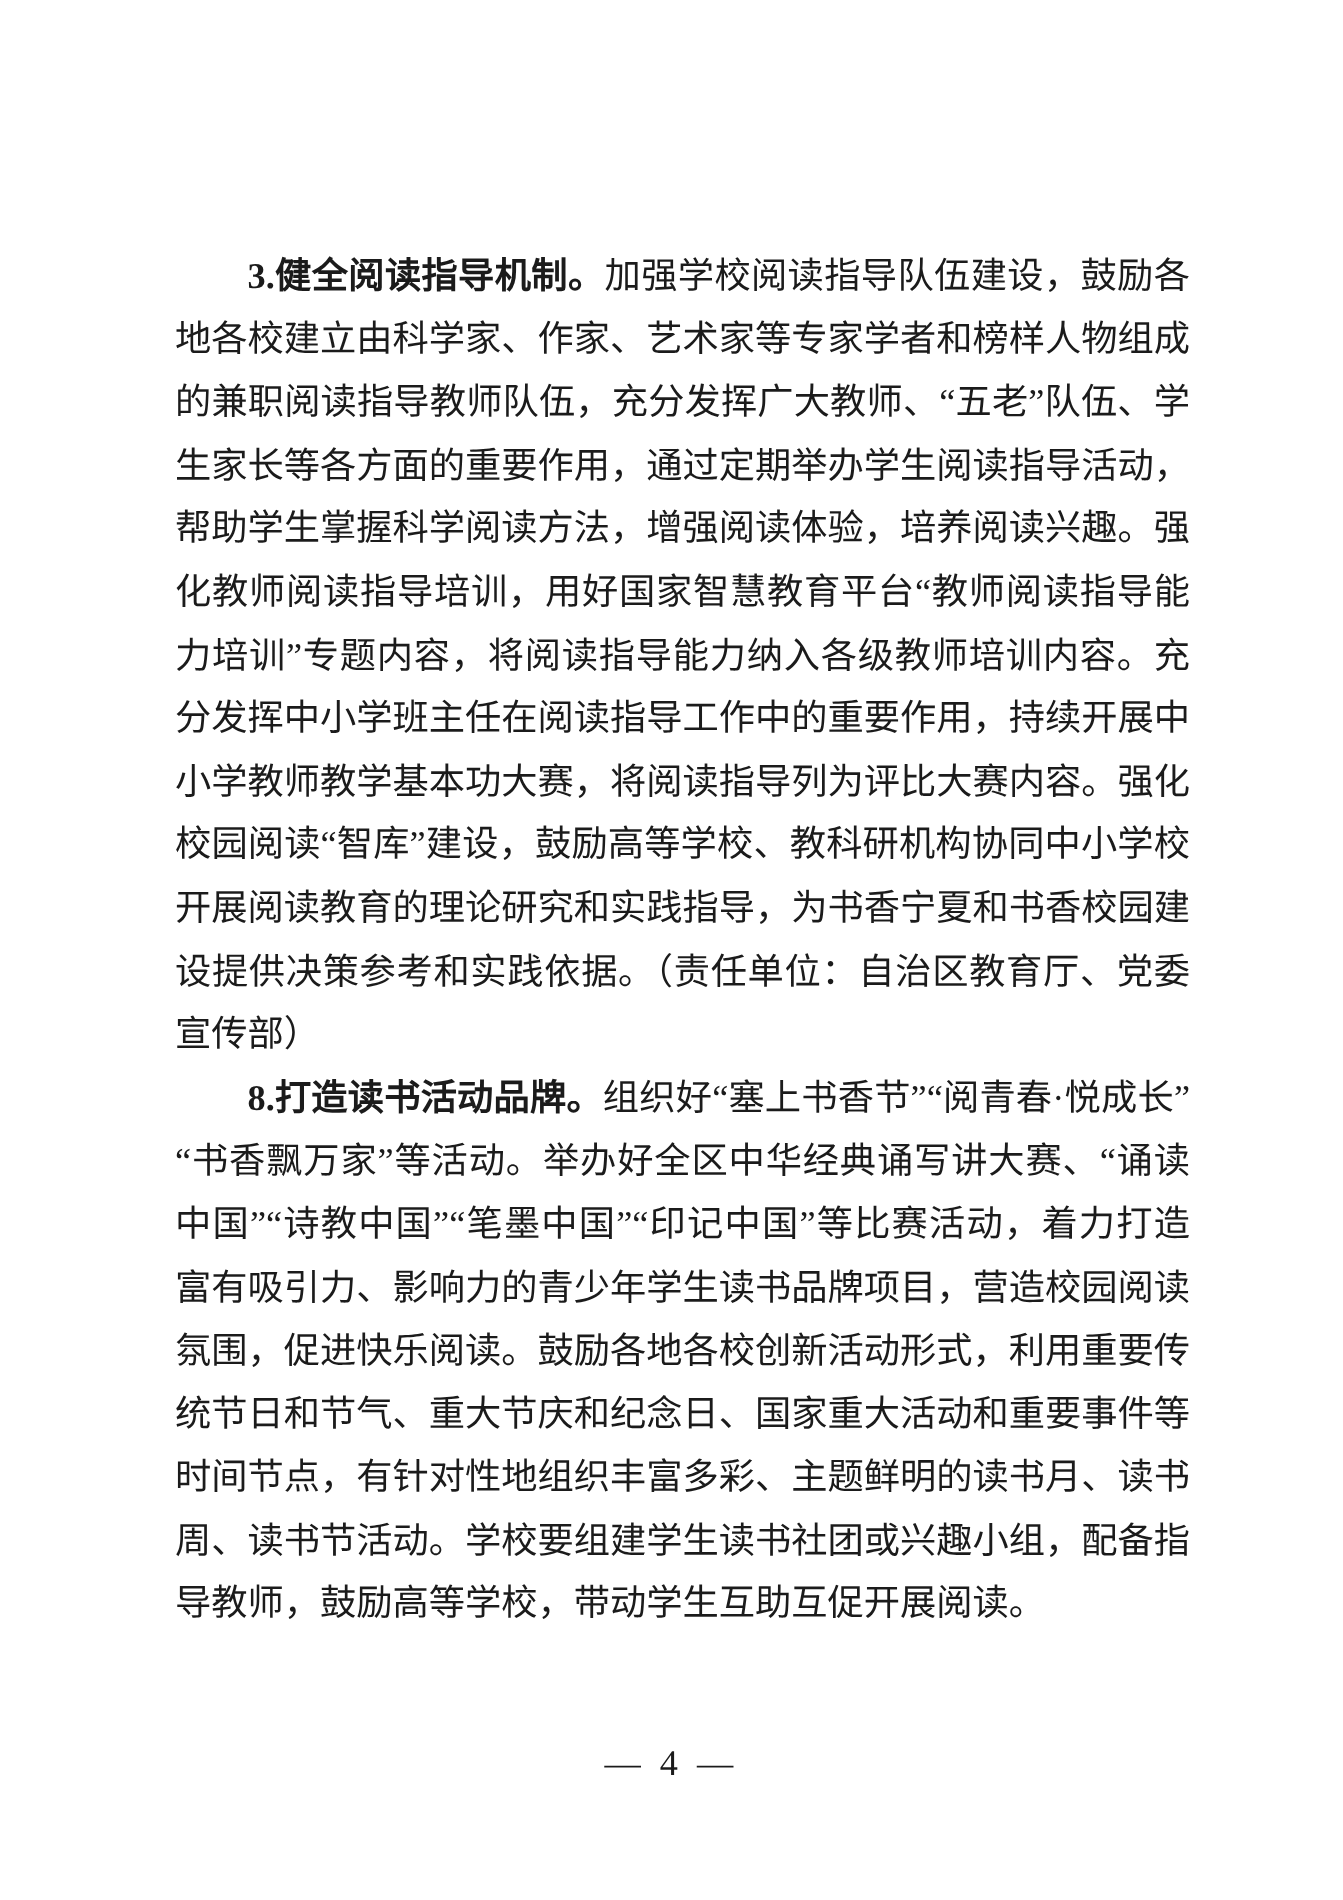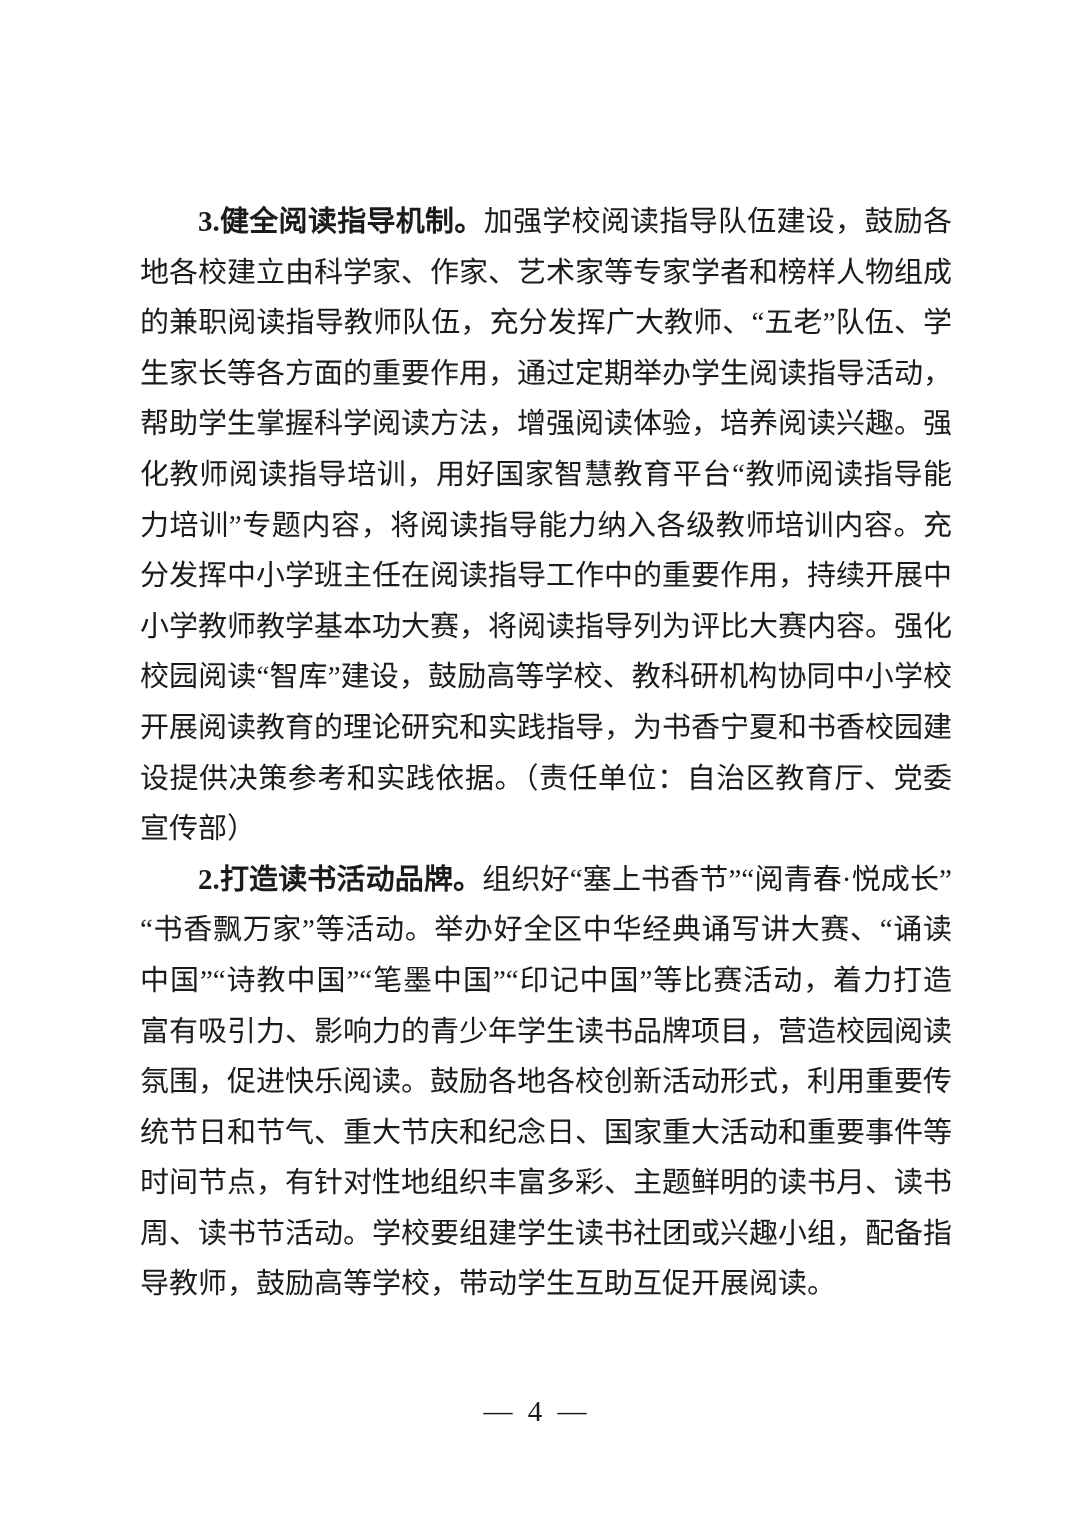--- a/index.html
+++ b/index.html
@@ -52,21 +52,21 @@
 </style>
 </head>
 <body>
 
 <div class="page">
 
   <main class="text-block">
 
     <p class="para"><strong class="para-heading">3.健全阅读指导机制。</strong><span class="para-body">加强学校阅读指导队伍建设，鼓励各地各校建立由科学家、作家、艺术家等专家学者和榜样人物组成的兼职阅读指导教师队伍，充分发挥广大教师、“五老”队伍、学生家长等各方面的重要作用，通过定期举办学生阅读指导活动，帮助学生掌握科学阅读方法，增强阅读体验，培养阅读兴趣。强化教师阅读指导培训，用好国家智慧教育平台“教师阅读指导能力培训”专题内容，将阅读指导能力纳入各级教师培训内容。充分发挥中小学班主任在阅读指导工作中的重要作用，持续开展中小学教师教学基本功大赛，将阅读指导列为评比大赛内容。强化校园阅读“智库”建设，鼓励高等学校、教科研机构协同中小学校开展阅读教育的理论研究和实践指导，为书香宁夏和书香校园建设提供决策参考和实践依据。（责任单位：自治区教育厅、党委宣传部）</span></p>
 
-    <p class="para"><strong class="para-heading">2.打造读书活动品牌。</strong><span class="para-body">组织好“塞上书香节”“阅青春·悦成长”“书香飘万家”等活动。举办好全区中华经典诵写讲大赛、“诵读中国”“诗教中国”“笔墨中国”“印记中国”等比赛活动，着力打造富有吸引力、影响力的青少年学生读书品牌项目，营造校园阅读氛围，促进快乐阅读。鼓励各地各校创新活动形式，利用重要传统节日和节气、重大节庆和纪念日、国家重大活动和重要事件等时间节点，有针对性地组织丰富多彩、主题鲜明的读书月、读书周、读书节活动。学校要组建学生读书社团或兴趣小组，配备指导教师，鼓励高等学校，带动学生互助互促开展阅读。</span></p>
+    <p class="para"><strong class="para-heading">8.打造读书活动品牌。</strong><span class="para-body">组织好“塞上书香节”“阅青春·悦成长”“书香飘万家”等活动。举办好全区中华经典诵写讲大赛、“诵读中国”“诗教中国”“笔墨中国”“印记中国”等比赛活动，着力打造富有吸引力、影响力的青少年学生读书品牌项目，营造校园阅读氛围，促进快乐阅读。鼓励各地各校创新活动形式，利用重要传统节日和节气、重大节庆和纪念日、国家重大活动和重要事件等时间节点，有针对性地组织丰富多彩、主题鲜明的读书月、读书周、读书节活动。学校要组建学生读书社团或兴趣小组，配备指导教师，鼓励高等学校，带动学生互助互促开展阅读。</span></p>
 
   </main>
 
   <footer class="page-footer">
     <span class="page-number">— 4 —</span>
   </footer>
 
 </div>
 
 </body></html>

